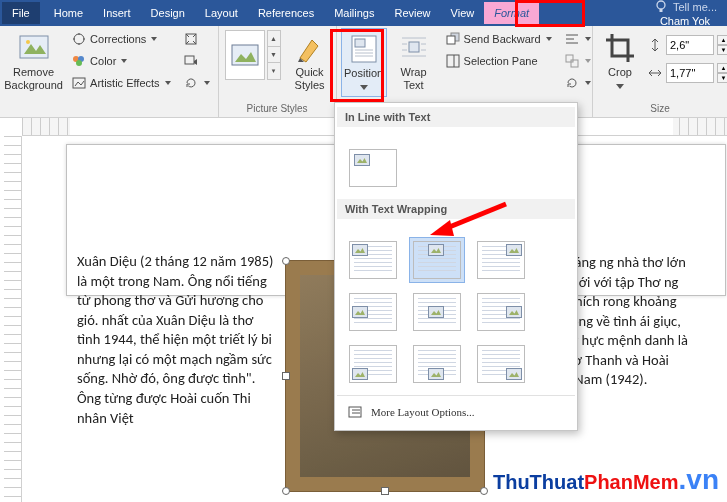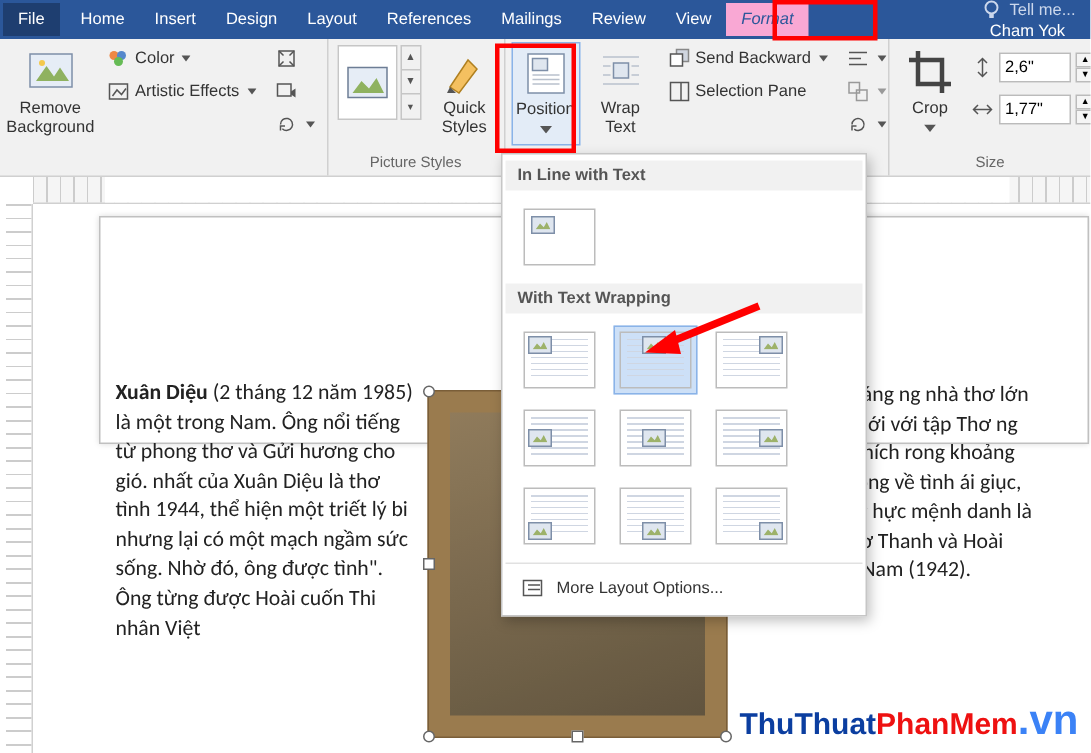--- a/index.html
+++ b/index.html
@@ -50,44 +50,44 @@
   .ruler-v { width: 18px; background: #fff; border-right: 1px solid #d0d0d0; position: absolute; left: 4px; top: 136px; bottom: 0; background-image: repeating-linear-gradient(to bottom, #ccc 0 1px, transparent 1px 9px); }
 
   
   .doc-area { position: absolute; left: 22px; right: 0; top: 136px; bottom: 0; background: #fff; overflow: hidden; }
   .page { position: absolute; left: 44px; top: 8px; width: 660px; background: #fff; border: 1px solid #c0c0c0; box-shadow: 0 0 4px rgba(0,0,0,.15); padding: 110px 40px 40px 38px; }
 
   .body-text { font-family: Calibri, sans-serif; font-size: 14.5px; line-height: 1.35; color: #222; }
   .col { position: absolute; }
   .col-left { left: 77px; top: 252px; width: 200px; }
   .col-right { left: 490px; top: 253px; width: 207px; }
-  .p1 b { font-weight: 700; text-align: center; }
+  .p1 b { font-weight: 400; text-align: center; }
 
   .photo { position: absolute; left: 285px; top: 260px; width: 200px; height: 232px; background: #9a7b4e; border: 1px solid #7a5e38; }
   .photo .inner { position: absolute; inset: 14px; background: linear-gradient(160deg, #8c6b3f 0%, #6e5530 60%, #5a4626 100%); filter: sepia(.6) contrast(.9); }
   .handle { position: absolute; width: 8px; height: 8px; background: #fff; border: 1px solid #666; border-radius: 50%; }
   .h-tl { left: -4px; top: -4px; } .h-tr { right: -4px; top: -4px; } .h-bl { left: -4px; bottom: -4px; } .h-br { right: -4px; bottom: -4px; }
   .h-t { left: 50%; top: -4px; margin-left:-4px; border-radius:0; } .h-b { left: 50%; bottom: -4px; margin-left:-4px; border-radius:0;}
   .h-l { top: 50%; left: -4px; margin-top:-4px; border-radius:0;} .h-r { top: 50%; right: -4px; margin-top:-4px; border-radius:0;}
   .rot { position: absolute; left: 50%; top: -22px; margin-left: -5px; width: 10px; height: 10px; border: 1px solid #666; border-radius: 50%; background: #fff; }
   .rot::after { content:""; position:absolute; left:4px; top:9px; width:1px; height:9px; background:#666; }
   .layout-tag { position: absolute; right: -24px; top: -2px; width: 20px; height: 20px; background: #fff; border: 1px solid #c0c0c0; box-shadow: 0 1px 3px rgba(0,0,0,.25); display:flex; align-items:center; justify-content:center; }
 
   
   .menu { position: absolute; left: 334px; top: 102px; width: 244px; background: #fff; border: 1px solid #c6c6c6; box-shadow: 2px 3px 8px rgba(0,0,0,.25); z-index: 40; padding: 2px 2px 4px 2px; }
-  .menu-hdr { background: #f1f1f1; color: #555; font-size: 11px; font-weight: 600; padding: 4px 8px; margin: 2px 0 4px 0; }
+  .menu-hdr { background: #f1f1f1; color: #555; font-size: 11px; font-weight: 600; padding: 4px 8px; margin: 2px 0 14px 0; }
   .menu-grid { display: grid; grid-template-columns: repeat(3, 58px); gap: 6px; padding: 4px 8px 6px 8px; justify-content: start; }
   .pos-item { width: 56px; height: 46px; border: 1px solid transparent; background: #fff; position: relative; cursor: pointer; padding:3px; }
   .pos-item .pg { width: 100%; height: 100%; border: 1px solid #bcbcbc; position: relative; background: repeating-linear-gradient(to bottom, #cfd6e2 0 1px, transparent 1px 4px); background-position: 4px 4px; background-size: calc(100% - 8px) calc(100% - 8px); background-repeat: no-repeat; }
   .pos-item.inline .pg { background: #fff; }
   .pos-item .pic { position: absolute; width: 16px; height: 12px; background: #dfe6ef; border: 1px solid #7e8fa8; }
   .pos-item .pic::after { content:""; position:absolute; left:2px; right:2px; bottom:2px; height:5px; background: #9db26a; clip-path: polygon(0 100%, 30% 20%, 55% 70%, 75% 0, 100% 100%); }
   .pos-item.hover { background:#cde0f7; border-color:#8ab3e8; }
   .menu-sep { height:1px; background:#e1e1e1; margin:2px 0; }
-  .menu-row { display:flex; align-items:center; gap:8px; padding:6px 10px; cursor:pointer; color:#333; }
+  .menu-row { display:flex; align-items:center; gap:8px; padding:6px 10px; cursor:pointer; color:#333;font-family:Liberation Serif, serif; }
 
   
   .arrow { position: absolute; z-index: 60; pointer-events:none; }
 
   
   .wm { position: absolute; right: 8px; bottom: 6px; font-family: Arial, sans-serif; font-weight: 700; font-size: 20px; z-index: 70; pointer-events: none; }
   .wm .a { color: #0b3ea0; } .wm .b { color: #e11; } .wm .c { color: #3b82f6; font-size: 28px; }
 </style>
 </head>
 <body>
@@ -127,20 +127,30 @@
             <rect x="2" y="4" width="28" height="22" fill="#e6edf6" stroke="#7e8fa8"></rect>
             <path d="M6 22 L13 12 L18 19 L22 13 L28 22 Z" fill="#8fb260"></path>
             <circle cx="10" cy="10" r="2" fill="#f4c84c"></circle>
           </svg>
         <div class="lbl" style="white-space:pre-line">Remove
 Background</div>
       </div>
       <div class="stack">
         <div class="small-row">
           <svg class="small-icon" viewBox="0 0 16 16">
+              <circle cx="8" cy="8" r="5" fill="none" stroke="#555"></circle>
+              <path d="M8 2v2M8 12v2M2 8h2M12 8h2" stroke="#555"></path>
+            </svg>
+          <span>Corrections</span>
+          <svg class="dd" viewBox="0 0 6 6">
+              <path d="M0 1 L3 5 L6 1" fill="#555"></path>
+            </svg>
+        </div>
+        <div class="small-row">
+          <svg class="small-icon" viewBox="0 0 16 16">
               <circle cx="5" cy="6" r="3" fill="#e84"></circle>
               <circle cx="10" cy="6" r="3" fill="#58c"></circle>
               <circle cx="8" cy="10" r="3" fill="#6b5"></circle>
             </svg>
           <span>Color</span>
           <svg class="dd" viewBox="0 0 6 6">
               <path d="M0 1 L3 5 L6 1" fill="#555"></path>
             </svg>
         </div>
         <div class="small-row">

